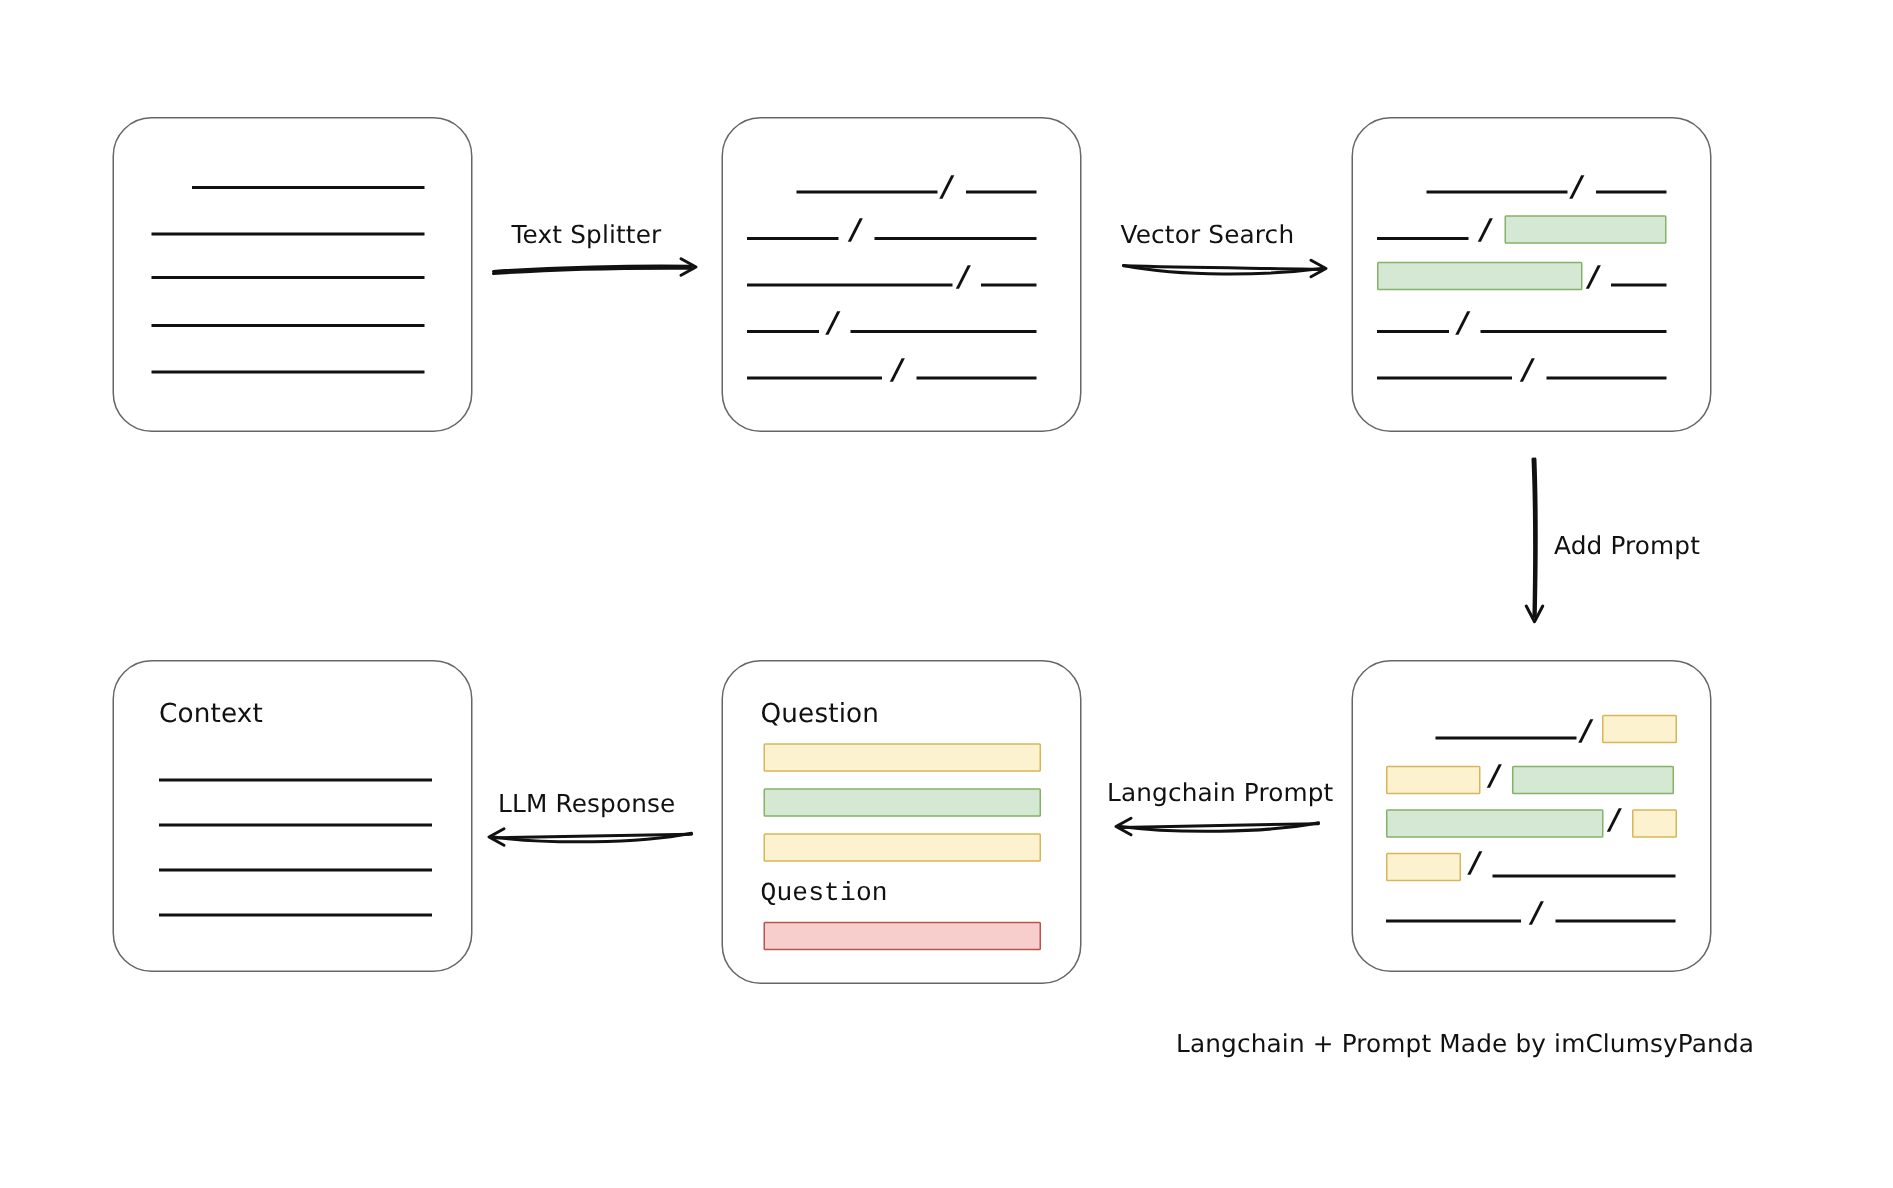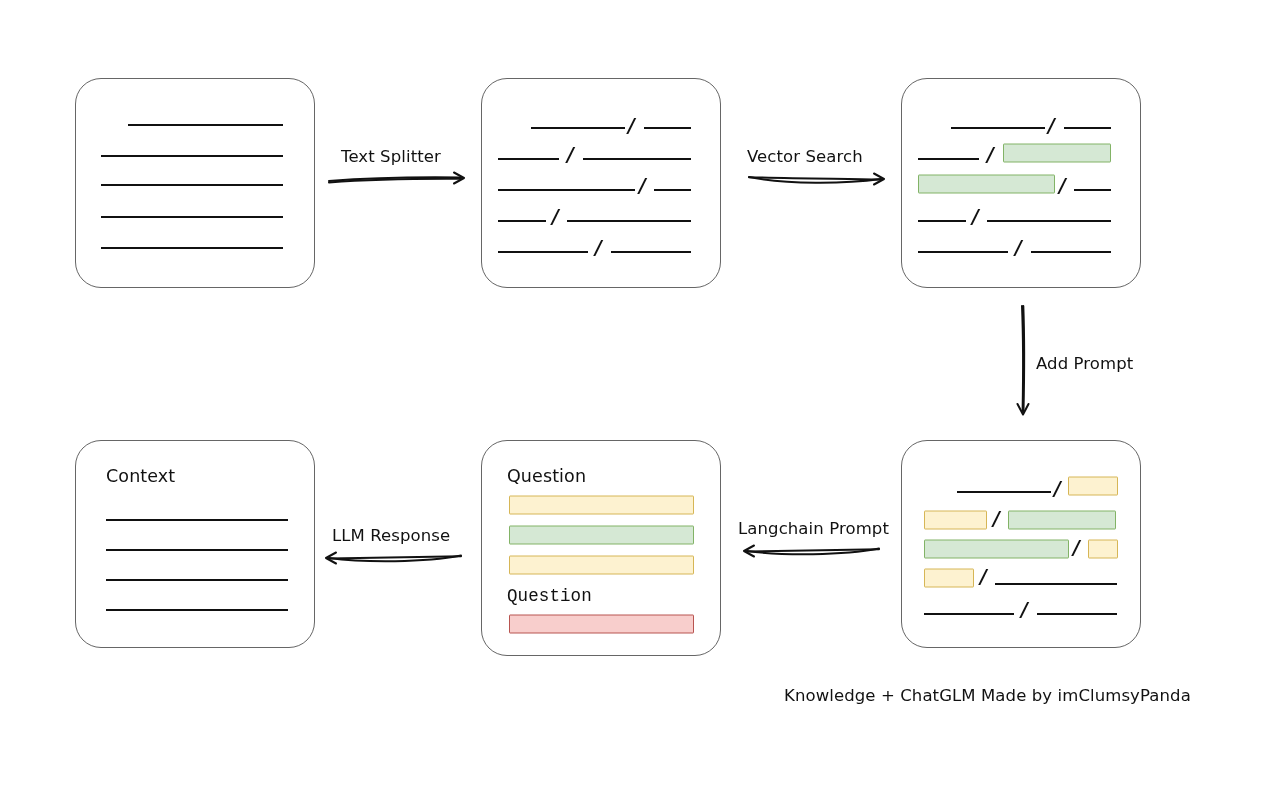--- a/index.html
+++ b/index.html
@@ -227,15 +227,15 @@
   </svg>
 
   <div class="doc-box" style="left:75px; top:440px; width:240px; height:208px;">
     <div class="box-label" style="left:30px; top:25px;">Context</div>
     <div class="rule" style="left:30px; top:78px;  width:182px;"></div>
     <div class="rule" style="left:30px; top:108px; width:182px;"></div>
     <div class="rule" style="left:30px; top:138px; width:182px;"></div>
     <div class="rule" style="left:30px; top:168px; width:182px;"></div>
   </div>
 
-  <div class="footer-note" style="left:784px; top:686px;">Knowledge + ChatGLM Made by imClumsyPanda</div>
+  <div class="footer-note" style="left:784px; top:686px;">Langchain + Prompt Made by imClumsyPanda</div>
 
 </div>
 
 </body></html>

